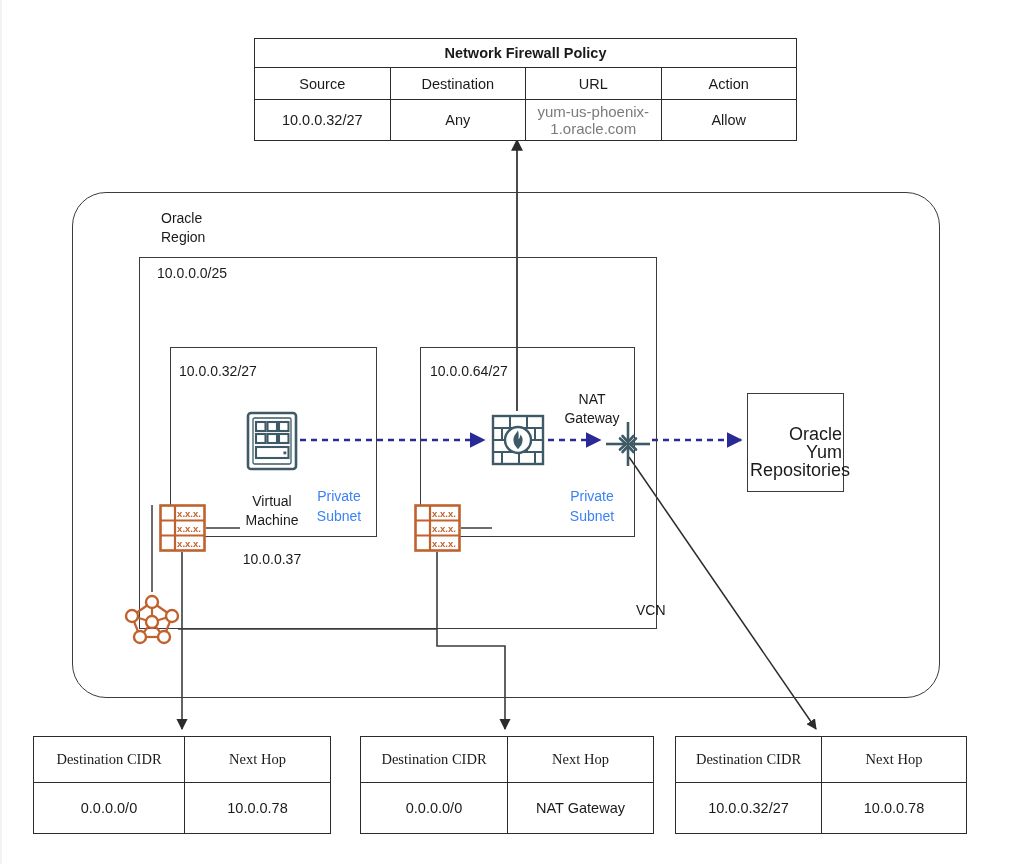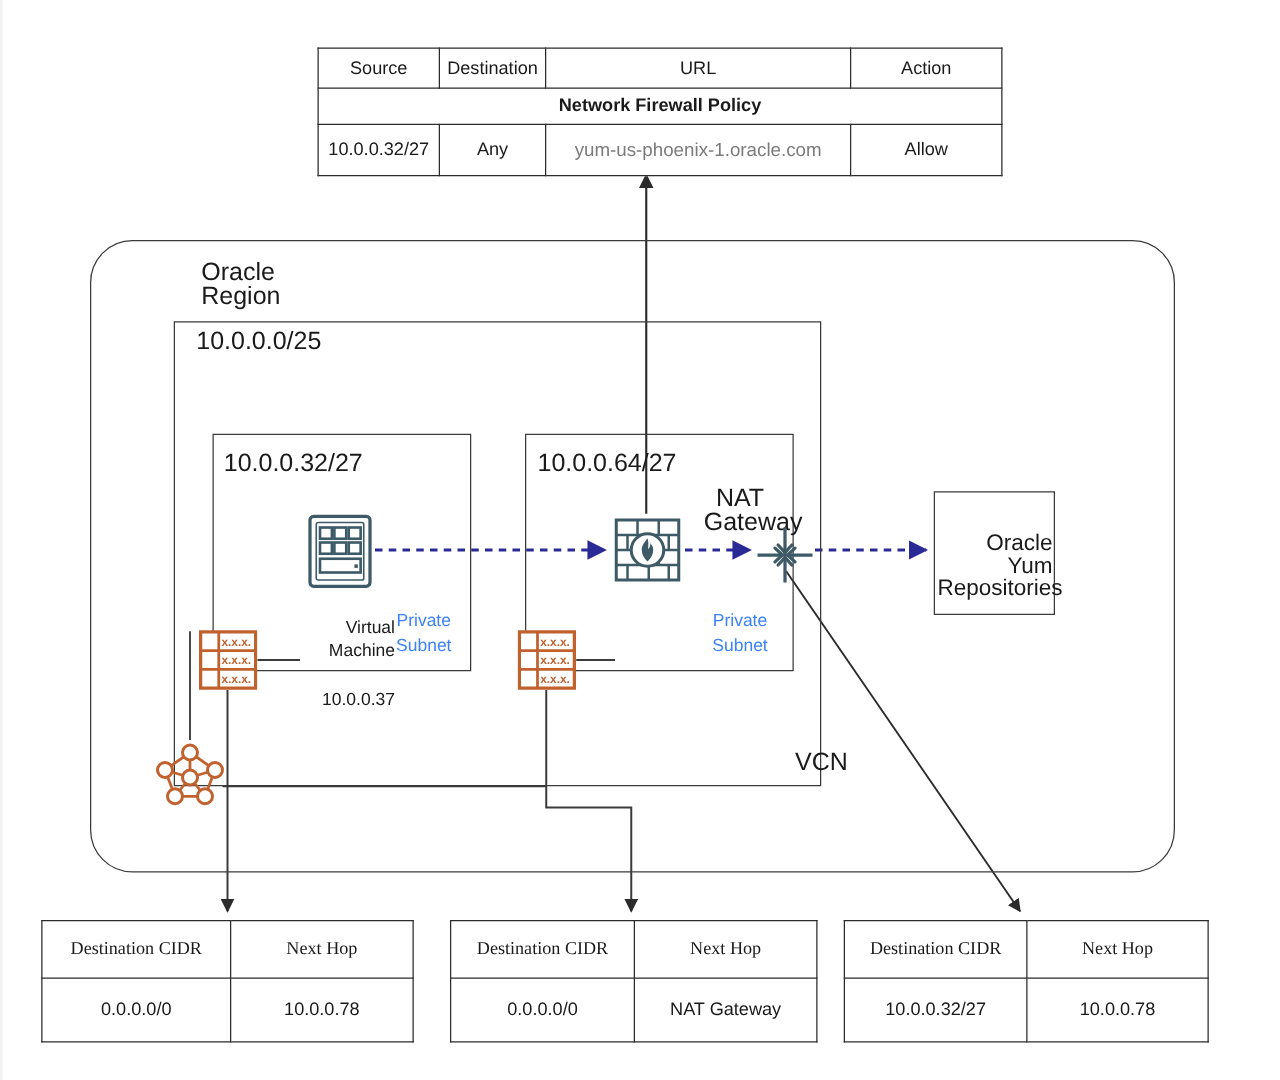--- a/index.html
+++ b/index.html
@@ -97,40 +97,40 @@
   }
   #yum-box {
     left: 747px; top: 393px;
     width: 97px; height: 99px;
     border-width: 1.6px;
   }
 
   
   .lbl {
     position: absolute;
-    font-size: 20px;
+    font-size: 14px;
     color: #1a1a1a;
     line-height: 19px;
     white-space: pre-line;
   }
   #label-oracle-region { left: 161px; top: 209px; }
   #label-vcn-cidr      { left: 157px; top: 264px; }
   #label-subnet-vm-cidr{ left: 179px; top: 362px; }
   #label-subnet-fw-cidr{ left: 430px; top: 362px; }
   #label-vcn           { left: 636px; top: 601px; text-align: center; }
   #label-nat-gateway   { left: 563px; top: 390px; text-align: center; width: 58px; }
   #label-yum {
     left: 750px; top: 425px;
     width: 92px; text-align: right;
     font-size: 18px; line-height: 18px;
   }
 
   .node-caption {
     position: absolute;
-    text-align: right;
+    text-align: center;
     font-size: 14px;
     line-height: 19.5px;
     color: #1a1a1a;
     white-space: pre-line;
   }
   #caption-vm { left: 228px; top: 472px; width: 88px; }
   #caption-fw { left: 476px; top: 472px; width: 86px; }
 
   .side-caption {
     position: absolute;
@@ -186,27 +186,27 @@
     <line x1="629" y1="457" x2="816" y2="729" stroke="#2b2b2b" stroke-width="1.5" marker-end="url(#arrow-black)"></line>
 
     <line x1="300" y1="440" x2="484" y2="440" stroke="#2a2a96" stroke-width="2.4" stroke-dasharray="6 5" marker-end="url(#arrow-blue)"></line>
     <line x1="548" y1="440" x2="600" y2="440" stroke="#2a2a96" stroke-width="2.4" stroke-dasharray="6 5" marker-end="url(#arrow-blue)"></line>
     <line x1="652" y1="440" x2="741" y2="440" stroke="#2a2a96" stroke-width="2.4" stroke-dasharray="6 5" marker-end="url(#arrow-blue)"></line>
   </svg>
 
   <table class="tbl" id="policy-table">
     <tbody>
         <tr>
+      <td class="title-cell" colspan="4">Network Firewall Policy</td>
+    </tr>
+    <tr>
       <td class="hdr-cell" style="width:96px">Source</td>
       <td class="hdr-cell" style="width:84px">Destination</td>
       <td class="hdr-cell" style="width:243px">URL</td>
       <td class="hdr-cell" style="width:120px">Action</td>
-    </tr>
-    <tr>
-      <td class="title-cell" colspan="4">Network Firewall Policy</td>
     </tr>
     <tr>
       <td class="val-cell">10.0.0.32/27</td>
       <td class="val-cell">Any</td>
       <td class="val-cell url-value">yum-us-phoenix-1.oracle.com</td>
       <td class="val-cell">Allow</td>
     </tr>
   </tbody>
     </table>
 

